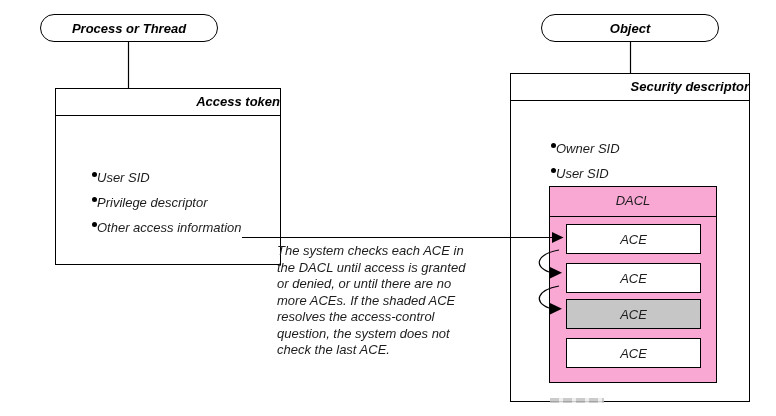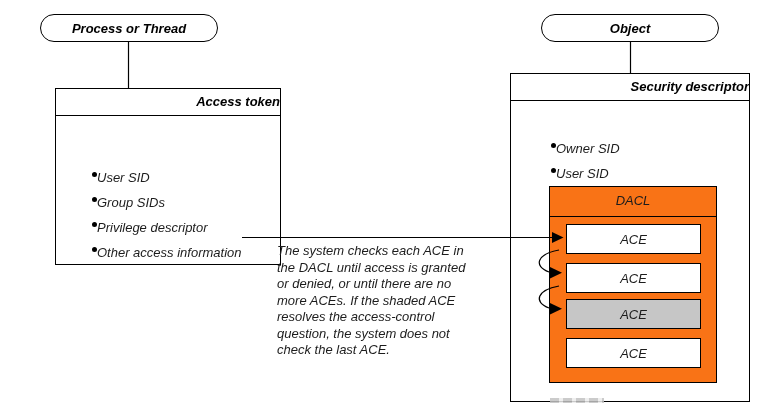--- a/index.html
+++ b/index.html
@@ -79,21 +79,21 @@
     flex: 0 0 auto;
     margin-top: -6px;
   }
   #at-bullets { left: 36px; top: 76px; }
   #sd-bullets { left: 40px; top: 62px; }
   #dacl {
     position: absolute;
     left: 38px; top: 112px;
     width: 168px; height: 197px;
     border: 1px solid #000;
-    background: #f97316;
+    background: #f9a8d4;
     box-sizing: border-box;
   }
   #dacl .dacl-header {
     height: 29px;
     line-height: 28px;
     text-align: center;
     font-weight: normal;
     font-size: 13px;
     color: #1c1c1c;
     border-bottom: 1px solid #000;
@@ -169,24 +169,20 @@
 
   <div class="box" id="access-token">
     <div class="box-header">Access token</div>
     <ul class="bullets" id="at-bullets">
       <li>
         <span class="dot"></span>
         <span>User SID</span>
       </li>
       <li>
         <span class="dot"></span>
-        <span>Group SIDs</span>
-      </li>
-      <li>
-        <span class="dot"></span>
         <span>Privilege descriptor</span>
       </li>
       <li>
         <span class="dot"></span>
         <span>Other access information</span>
       </li>
     </ul>
   </div>
 
   <div class="box" id="security-descriptor">

